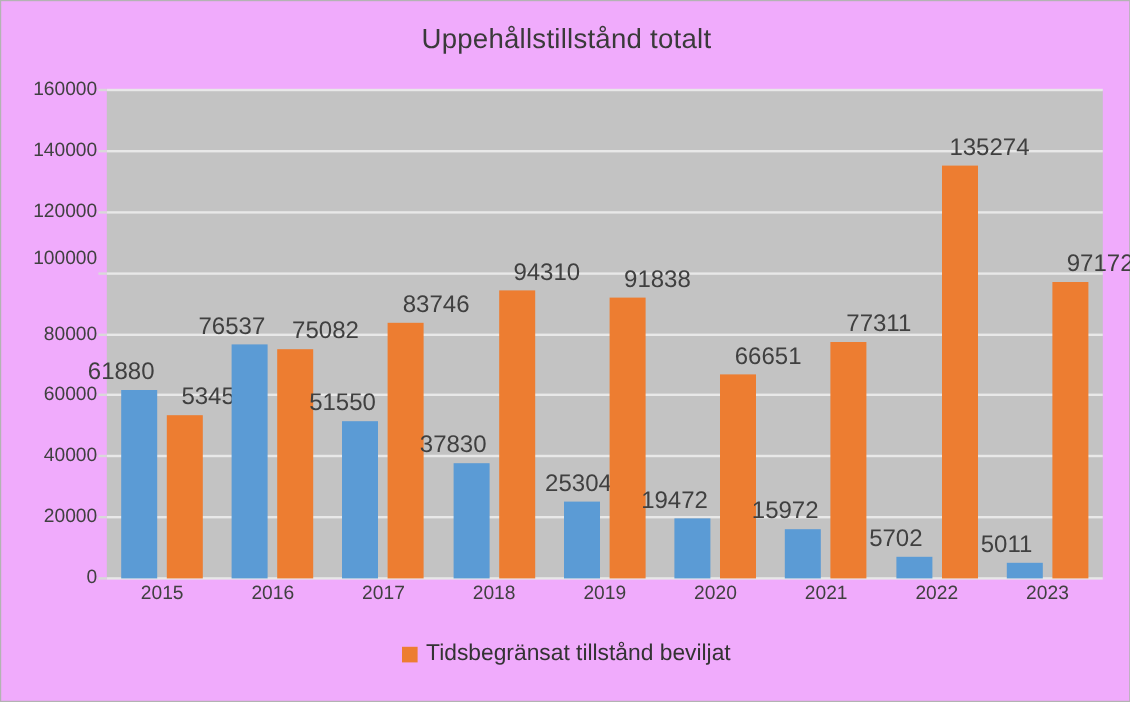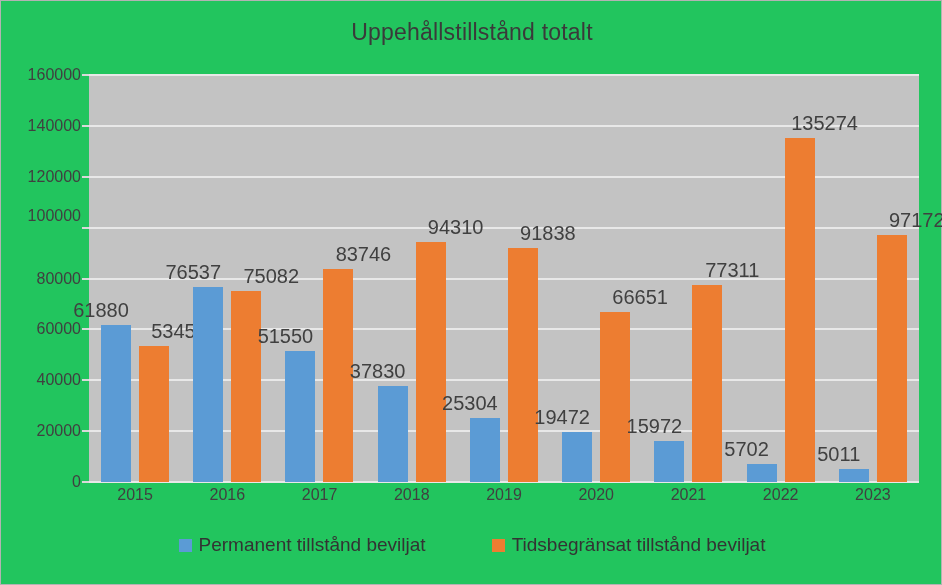--- a/index.html
+++ b/index.html
@@ -12,21 +12,21 @@
     background: #a6a6a6;
     font-family: "Liberation Sans", sans-serif;
     overflow: hidden;
   }
   #chart-frame {
     position: relative;
     width: 942px;
     height: 585px;
     box-sizing: border-box;
     border: 1px solid #b3b3b3;
-    background: #22c55e;
+    background: #f0abfc;
   }
   #chart-title {
     position: absolute;
     left: 0;
     top: 18px;
     width: 942px;
     text-align: center;
     font-size: 23px;
     color: #3a3a3a;
     letter-spacing: 0.2px;
@@ -186,21 +186,21 @@
         <div class="bar-label temporary" style="bottom: 216.029px;">83746</div>
       </div>
       <div class="group" style="left: 276.667px; width: 92.2222px;">
         <div class="bar permanent" style="height: 96.2301px; background: rgb(91, 155, 213);"></div>
         <div class="bar-label permanent" style="bottom: 99.2301px;">37830</div>
         <div class="bar temporary" style="height: 239.901px; background: rgb(237, 125, 49);"></div>
         <div class="bar-label temporary" style="bottom: 242.901px;">94310</div>
       </div>
       <div class="group" style="left: 368.889px; width: 92.2222px;">
         <div class="bar permanent" style="height: 64.3671px; background: rgb(91, 155, 213);"></div>
-        <div class="bar-label permanent" style="bottom: 67.3671px;">25304</div>
+        <div class="bar-label permanent" style="bottom: 67.3671px; text-align: right;">25304</div>
         <div class="bar temporary" style="height: 233.613px; background: rgb(237, 125, 49);"></div>
         <div class="bar-label temporary" style="bottom: 236.613px;">91838</div>
       </div>
       <div class="group" style="left: 461.111px; width: 92.2222px;">
         <div class="bar permanent" style="height: 49.5319px; background: rgb(91, 155, 213);"></div>
         <div class="bar-label permanent" style="bottom: 52.5319px;">19472</div>
         <div class="bar temporary" style="height: 169.543px; background: rgb(237, 125, 49);"></div>
         <div class="bar-label temporary" style="bottom: 172.543px;">66651</div>
       </div>
       <div class="group" style="left: 553.333px; width: 92.2222px;">
@@ -230,24 +230,20 @@
       <div class="xtick" style="left: 276.667px; width: 92.2222px;">2018</div>
       <div class="xtick" style="left: 368.889px; width: 92.2222px;">2019</div>
       <div class="xtick" style="left: 461.111px; width: 92.2222px;">2020</div>
       <div class="xtick" style="left: 553.333px; width: 92.2222px;">2021</div>
       <div class="xtick" style="left: 645.556px; width: 92.2222px;">2022</div>
       <div class="xtick" style="left: 737.778px; width: 92.2222px;">2023</div>
     </div>
 
   <div id="legend">
       <div class="legend-entry">
-        <span class="legend-swatch" style="background: rgb(91, 155, 213);"></span>
-        <span class="legend-label">Permanent tillstånd beviljat</span>
-      </div>
-      <div class="legend-entry">
         <span class="legend-swatch" style="background: rgb(237, 125, 49);"></span>
         <span class="legend-label">Tidsbegränsat tillstånd beviljat</span>
       </div>
     </div>
 
 <div class="tickmark" style="top: 480px;"></div>
     <div class="tickmark" style="top: 429.125px;"></div>
     <div class="tickmark" style="top: 378.25px;"></div>
     <div class="tickmark" style="top: 327.375px;"></div>
     <div class="tickmark" style="top: 276.5px;"></div>

